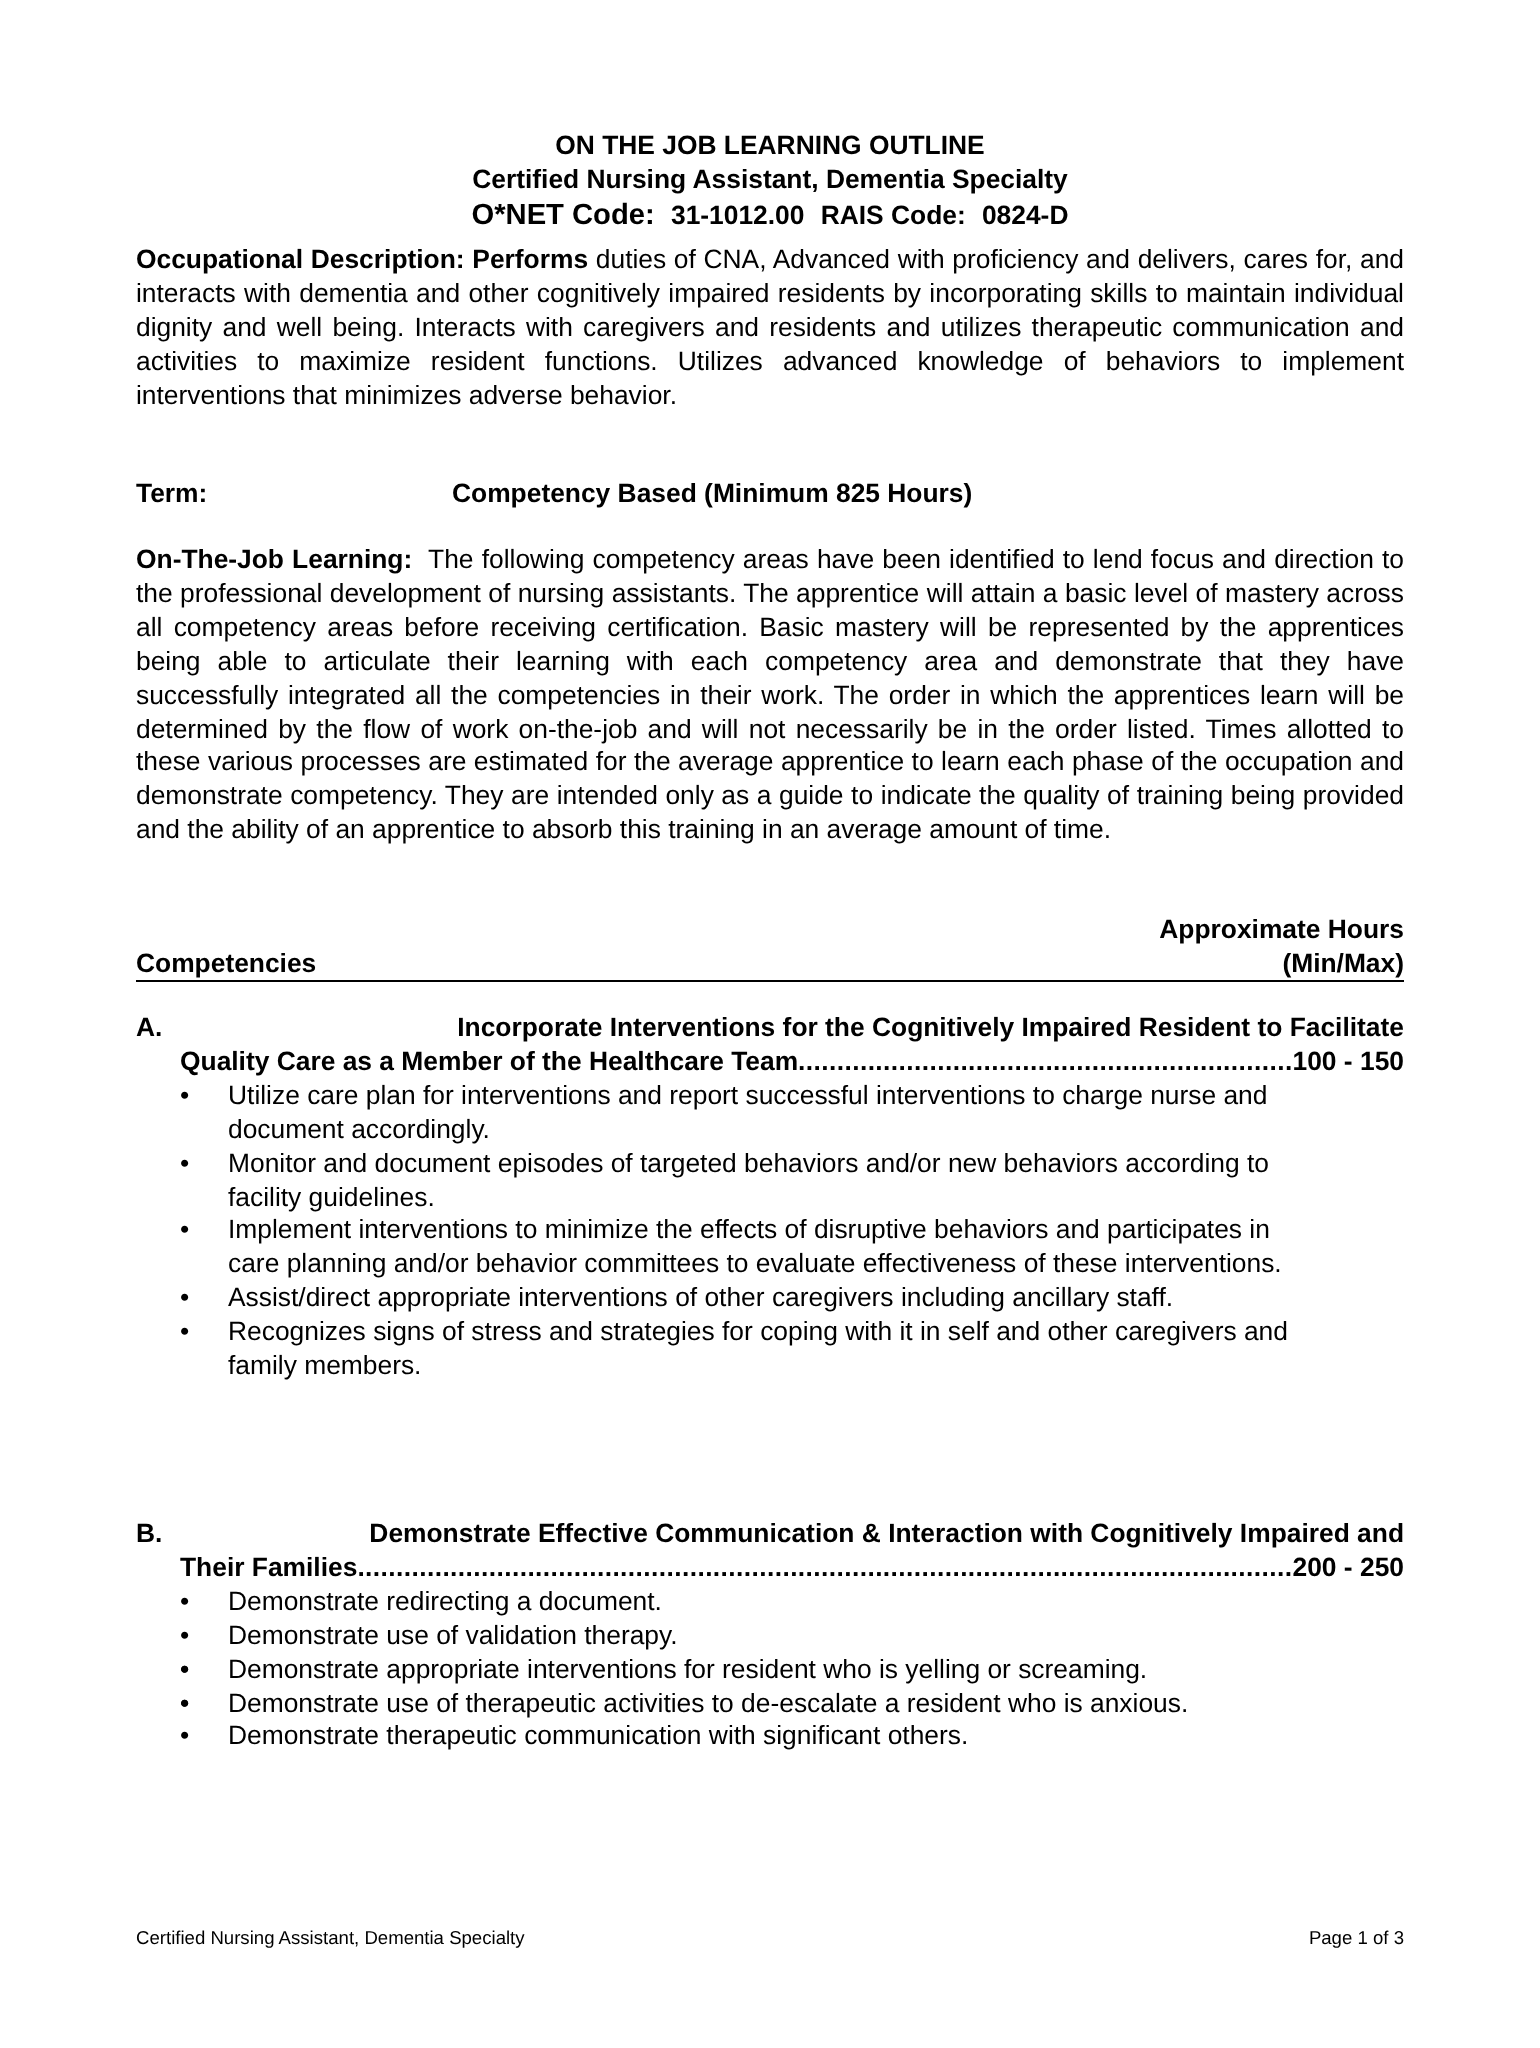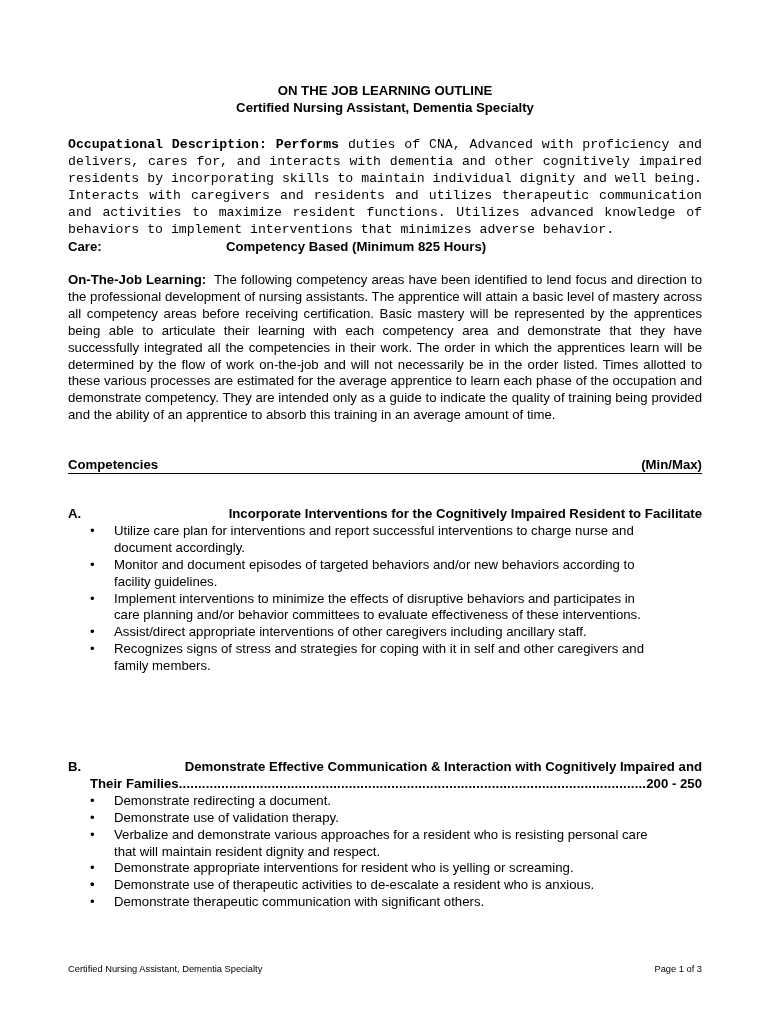--- a/index.html
+++ b/index.html
@@ -17,40 +17,40 @@
       font-size: 13.2px;
     }
     .page {
       position: absolute;
       left: 68px;
       top: 0;
       width: 634px;
     }
     .title-block {
       position: absolute;
-      top: 82px;
+      top: 64px;
       left: 0;
       width: 634px;
       text-align: center;
       font-weight: bold;
     }
     .title-block .t1 { font-size: 13.2px; line-height: 17px; }
     .title-block .t2 { font-size: 13.2px; line-height: 17px; }
     .title-block .t3 { font-size: 14.6px; line-height: 20px; font-weight: bold; }
     .title-block .t3 .small { font-size: 13.2px; }
 
     .para {
       position: absolute;
       left: 0;
       width: 634px;
       text-align: justify;
       line-height: 16.9px;
     }
     .para b { font-weight: bold; }
-    #occ { top: 137px; font-family: Liberation Mono, monospace; }
+    #occ { top: 122px; }
     #term { top: 238px; line-height: 17px; font-weight: bold; }
     #term .term-label { display: inline-block; width: 158px; }
     #ojl { top: 272px; }
 
     #comp-header {
       position: absolute;
       top: 456px;
       left: 0;
       width: 634px;
       font-weight: bold;
@@ -121,48 +121,60 @@
     }
   </style>
 </head>
 <body>
 
 <div class="page">
 
   <div class="title-block">
     <div class="t1">ON THE JOB LEARNING OUTLINE</div>
     <div class="t2">Certified Nursing Assistant, Dementia Specialty</div>
+    <div class="t3">
+      <span>O*NET Code:</span>&nbsp;
+      <span class="small">31-1012.00</span>&nbsp;
+      <span class="small">RAIS Code:</span>&nbsp;
+      <span class="small">0824-D</span>
+    </div>
   </div>
 
   <div class="para" id="occ">
     <b>Occupational Description:</b>
     <b>Performs</b>
     <span>duties of CNA, Advanced with proficiency and delivers, cares for, and interacts with dementia and other cognitively impaired residents by incorporating skills to maintain individual dignity and well being.  Interacts with caregivers and residents and utilizes therapeutic communication and activities to maximize resident functions.  Utilizes advanced knowledge of behaviors to implement interventions that minimizes adverse behavior.</span>
   </div>
 
   <div class="para" id="term">
-    <span class="term-label">Care:</span><span>Competency Based (Minimum 825 Hours)</span>
+    <span class="term-label">Term:</span><span>Competency Based (Minimum 825 Hours)</span>
   </div>
 
   <div class="para" id="ojl">
     <b>On-The-Job Learning:</b>&nbsp;
     <span>The following competency areas have been identified to lend focus and direction to the professional development of nursing assistants.  The apprentice will attain a basic level of mastery across all competency areas before receiving certification.  Basic mastery will be represented by the apprentices being able to articulate their learning with each competency area and demonstrate that they have successfully integrated all the competencies in their work.  The order in which the apprentices learn will be determined by the flow of work on-the-job and will not necessarily be in the order listed.  Times allotted to these various processes are estimated for the average apprentice to learn each phase of the occupation and demonstrate competency.  They are intended only as a guide to indicate the quality of training being provided and the ability of an apprentice to absorb this training in an average amount of time.</span>
   </div>
 
   <div id="comp-header">
+    <div class="approx">Approximate Hours</div>
     <div class="row2">
       <span>Competencies</span>
       <span>(Min/Max)</span>
     </div>
   </div>
 
   <div class="section" id="secA">
     <div class="sec-title">
       <span class="sec-letter">A.</span>
       <span class="sec-text">Incorporate Interventions for the Cognitively Impaired Resident to Facilitate</span>
+    </div>
+    <div class="sec-line2">
+      <span class="label">Quality Care as a Member of the Healthcare Team </span>
+      <span class="dots"></span>
+      <span class="hours"> 100 - 150</span>
     </div>
     <ul class="bullets">
       <li><span class="dot">•</span><span>Utilize care plan for interventions and report successful interventions to charge nurse and document accordingly.</span></li>
       <li><span class="dot">•</span><span>Monitor and document episodes of targeted behaviors and/or new behaviors according to facility guidelines.</span></li>
       <li><span class="dot">•</span><span>Implement interventions to minimize the effects of disruptive behaviors and participates in care planning and/or behavior committees to evaluate effectiveness of these interventions.</span></li>
       <li><span class="dot">•</span><span>Assist/direct appropriate interventions of other caregivers including ancillary staff.</span></li>
       <li><span class="dot">•</span><span>Recognizes signs of stress and strategies for coping with it in self and other caregivers and family members.</span></li>
     </ul>
   </div>
 
@@ -172,21 +184,21 @@
       <span class="sec-text">Demonstrate Effective Communication &amp; Interaction with Cognitively Impaired and</span>
     </div>
     <div class="sec-line2">
       <span class="label">Their Families</span>
       <span class="dots"></span>
       <span class="hours"> 200 - 250</span>
     </div>
     <ul class="bullets">
       <li><span class="dot">•</span><span>Demonstrate redirecting a document.</span></li>
       <li><span class="dot">•</span><span>Demonstrate use of validation therapy.</span></li>
-      <li><span class="dot">•</span><span>Verbalize and demonstrate various approaches for a resident who is resisting personal care that will maintain resident dignity and respect.</span></li>
+      <li><span class="dot">•</span></li>
       <li><span class="dot">•</span><span>Demonstrate appropriate interventions for resident who is yelling or screaming.</span></li>
       <li><span class="dot">•</span></li>
       <li><span class="dot">•</span><span>Demonstrate use of therapeutic activities to de-escalate a resident who is anxious.</span></li>
       <li><span class="dot">•</span><span>Demonstrate therapeutic communication with significant others.</span></li>
     </ul>
   </div>
 
   <div class="footer">
     <span>Certified Nursing Assistant, Dementia Specialty</span>
     <span>Page 1 of 3</span>

